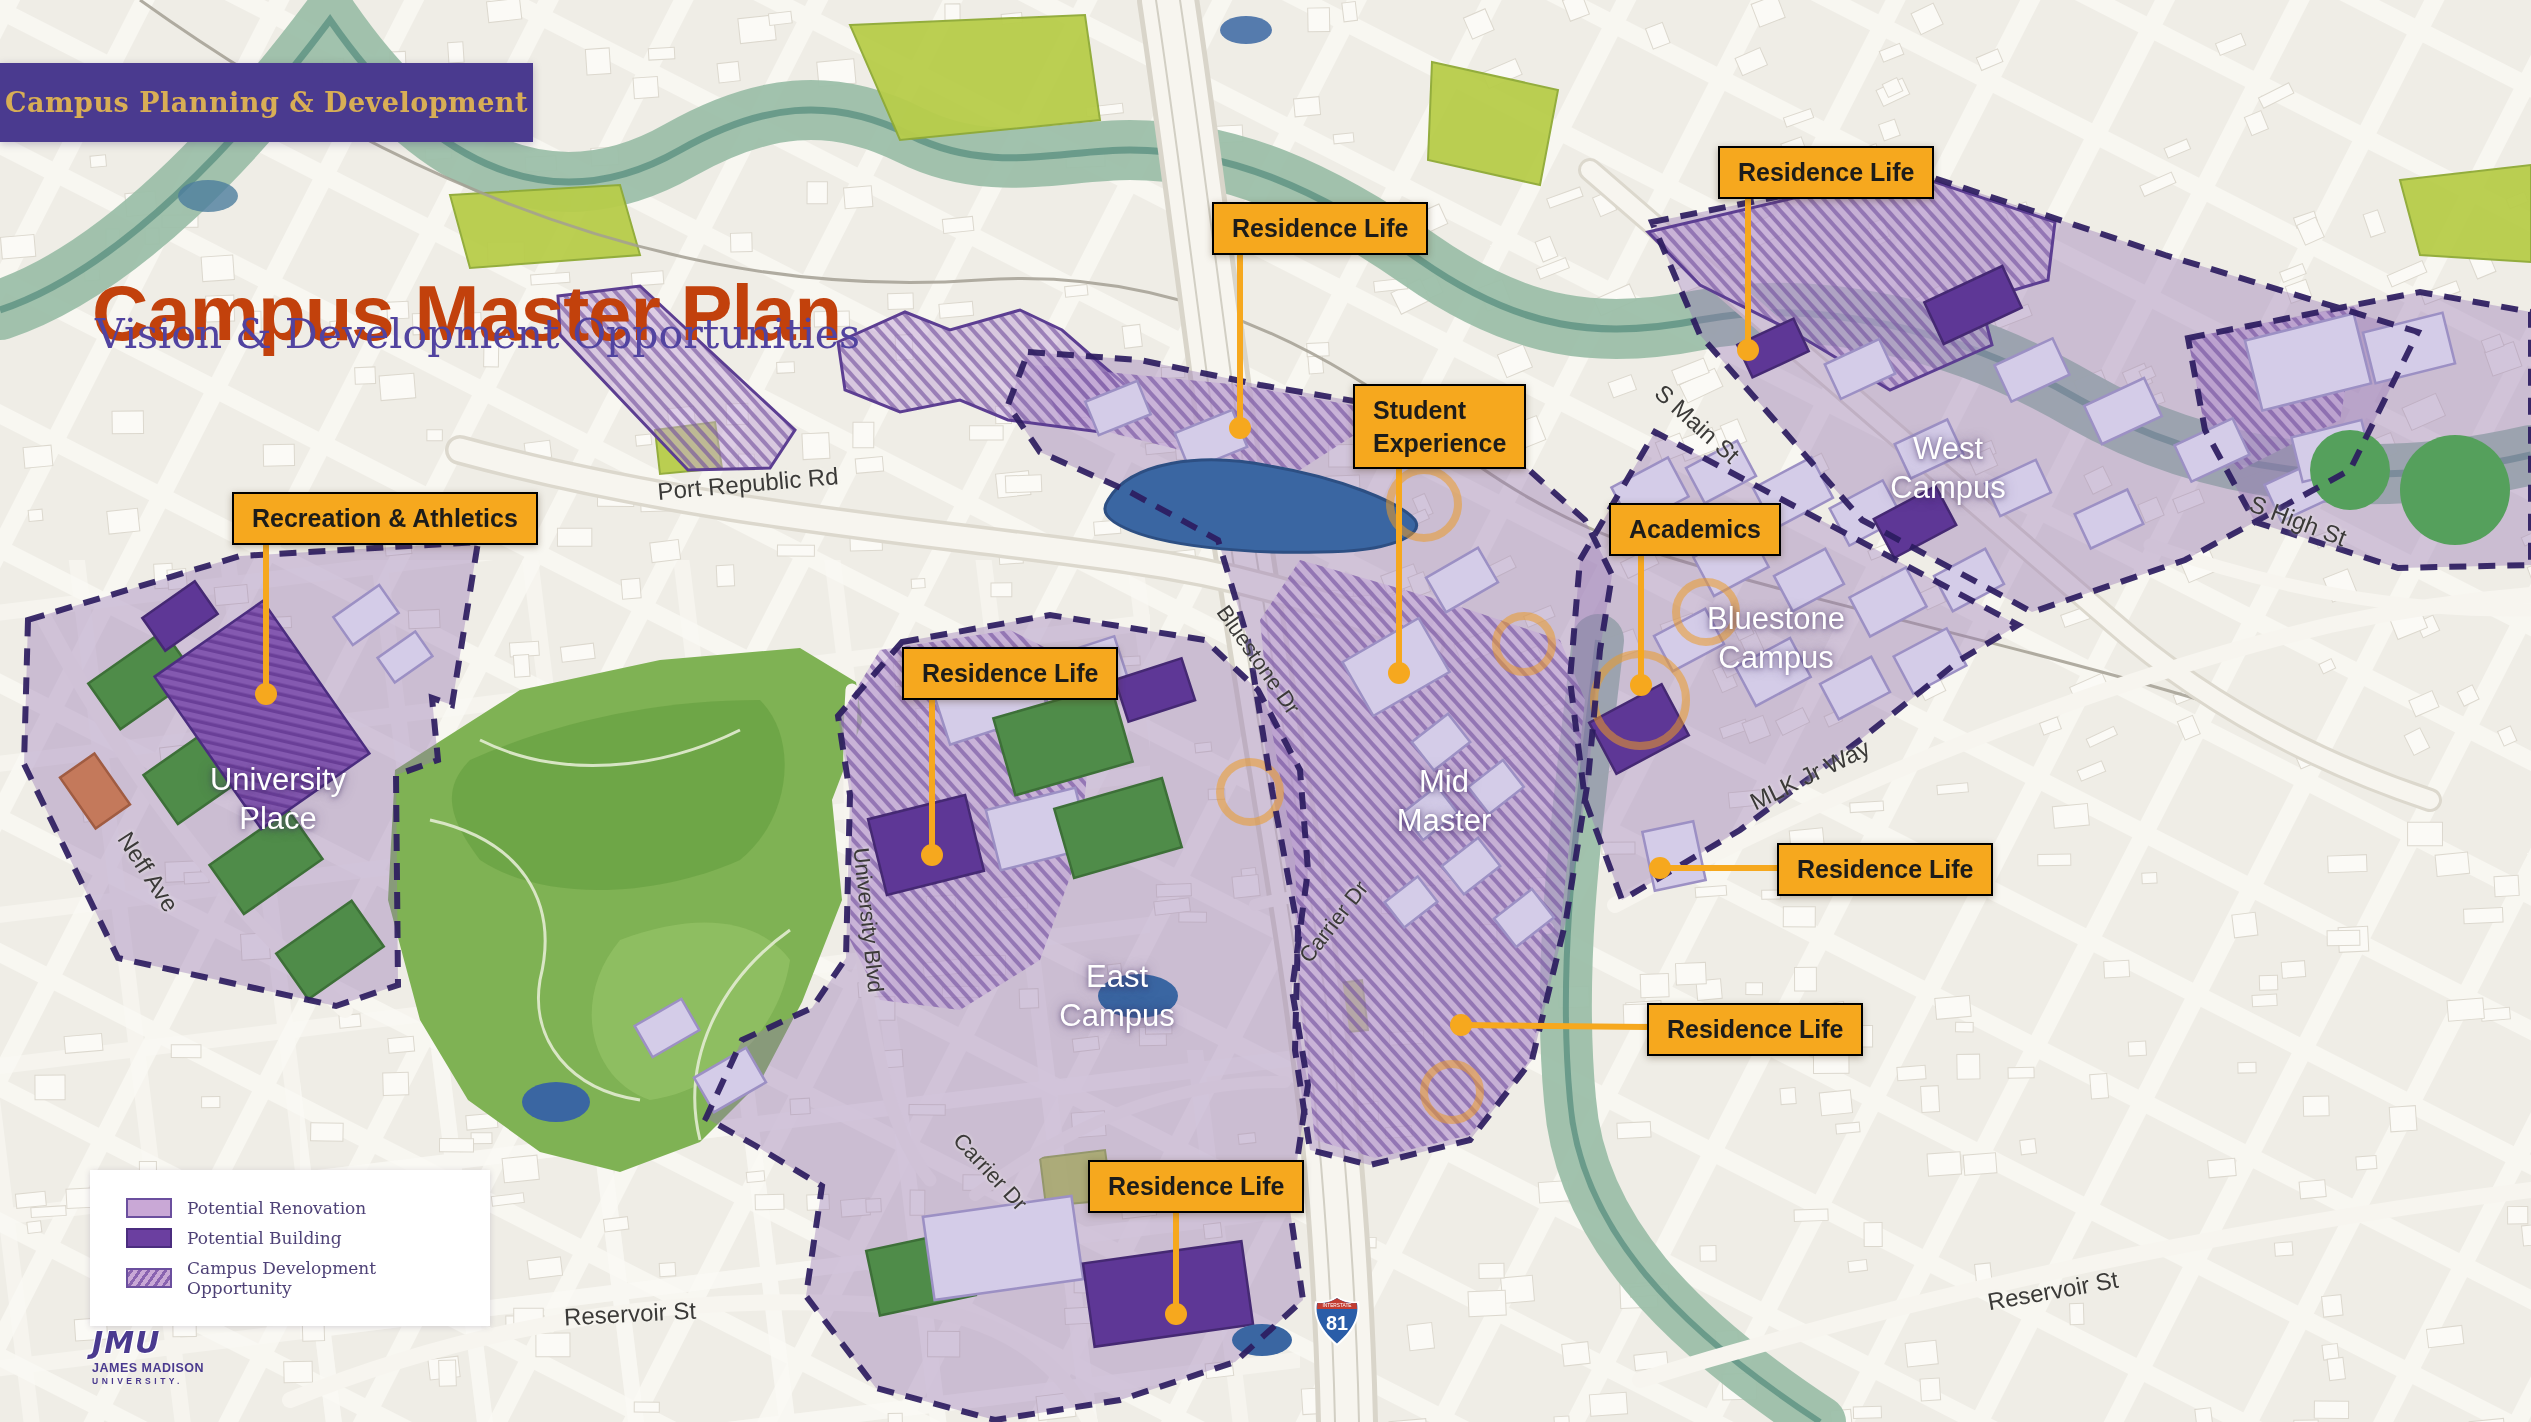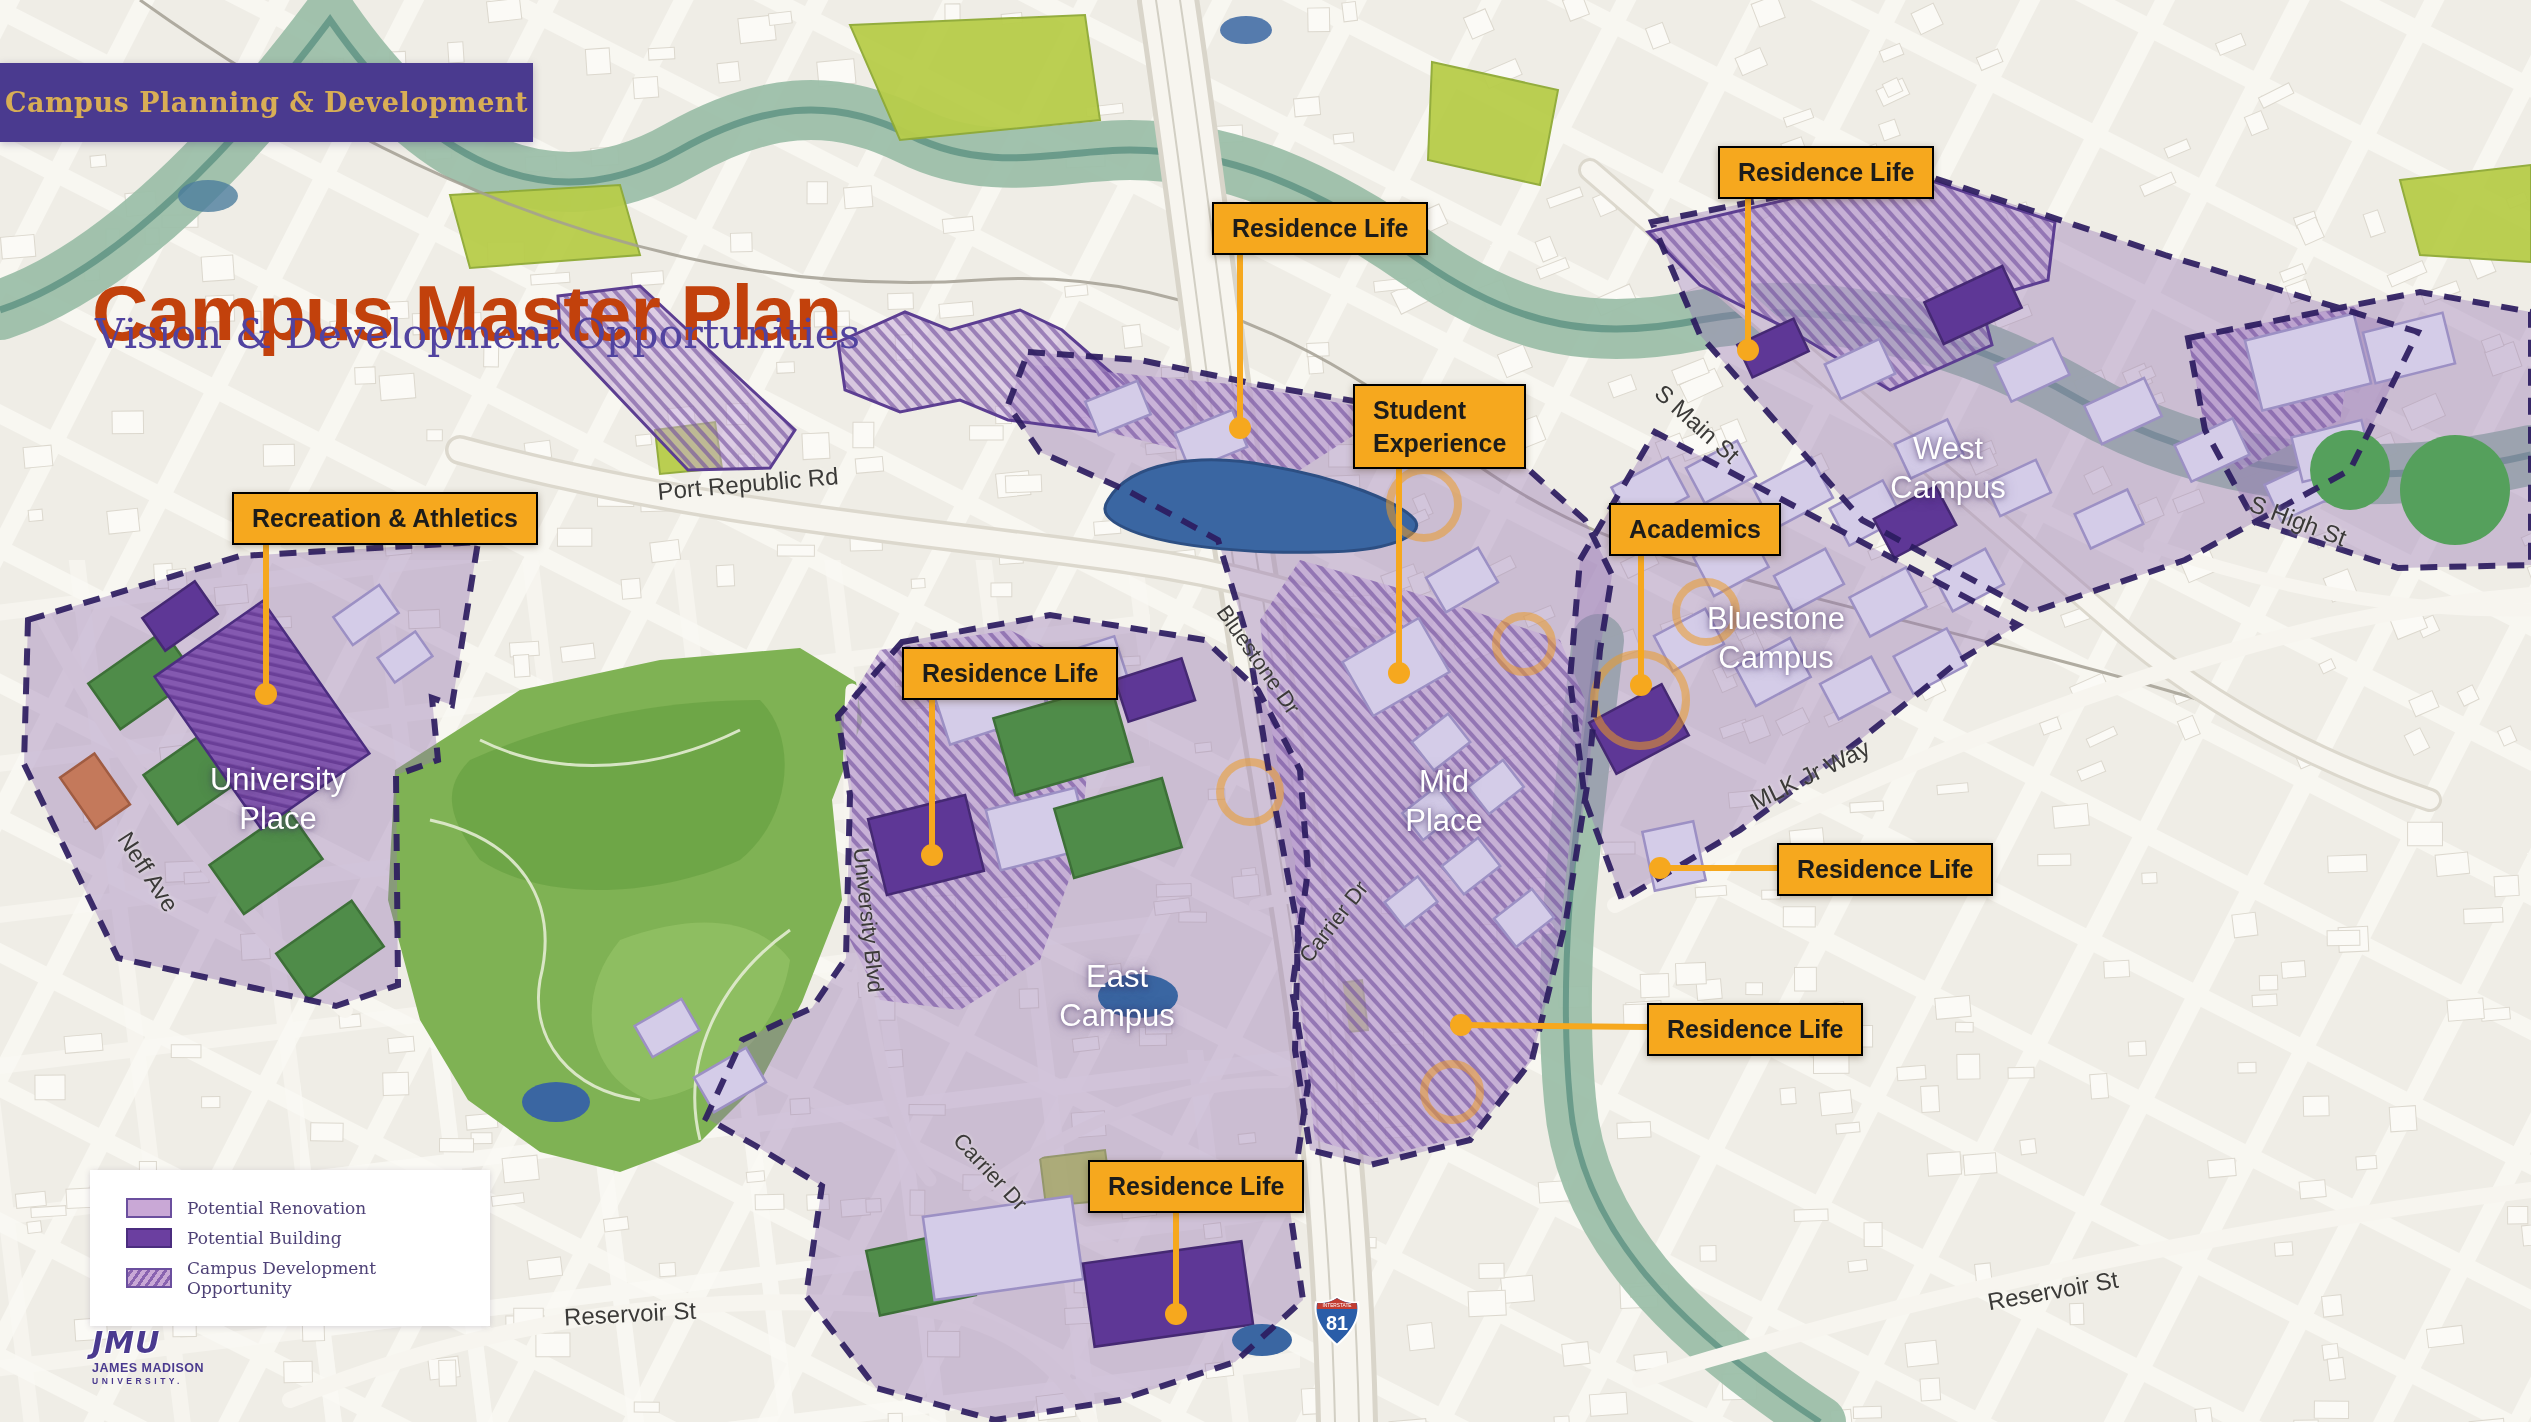--- a/index.html
+++ b/index.html
@@ -757,21 +757,21 @@
 <div class="callout" style="left:1647px;top:1003px;">Residence Life</div>
 <div class="callout" style="left:1088px;top:1160px;">Residence Life</div>
 
 <div class="camp-label" style="left:278px;top:800px;">University
 Place</div>
 <div class="camp-label" style="left:1948px;top:469px;">West
 Campus</div>
 <div class="camp-label" style="left:1776px;top:639px;">Bluestone
 Campus</div>
 <div class="camp-label" style="left:1444px;top:802px;">Mid
-Place</div>
+Master</div>
 <div class="camp-label" style="left:1117px;top:997px;">East
 Campus</div>
 
 <div class="street" style="left:748px;top:484px;transform:translate(-50%,-50%) rotate(-5deg);">Port Republic Rd</div>
 <div class="street" style="left:148px;top:872px;transform:translate(-50%,-50%) rotate(57deg);">Neff Ave</div>
 <div class="street" style="left:1697px;top:424px;transform:translate(-50%,-50%) rotate(42deg);">S Main St</div>
 <div class="street" style="left:2298px;top:521px;transform:translate(-50%,-50%) rotate(21deg);">S High St</div>
 <div class="street" style="left:1810px;top:775px;transform:translate(-50%,-50%) rotate(-26deg);">MLK Jr Way</div>
 <div class="street sm" style="left:1258px;top:660px;transform:translate(-50%,-50%) rotate(55deg);">Bluestone Dr</div>
 <div class="street sm" style="left:1334px;top:922px;transform:translate(-50%,-50%) rotate(-52deg);">Carrier Dr</div>

